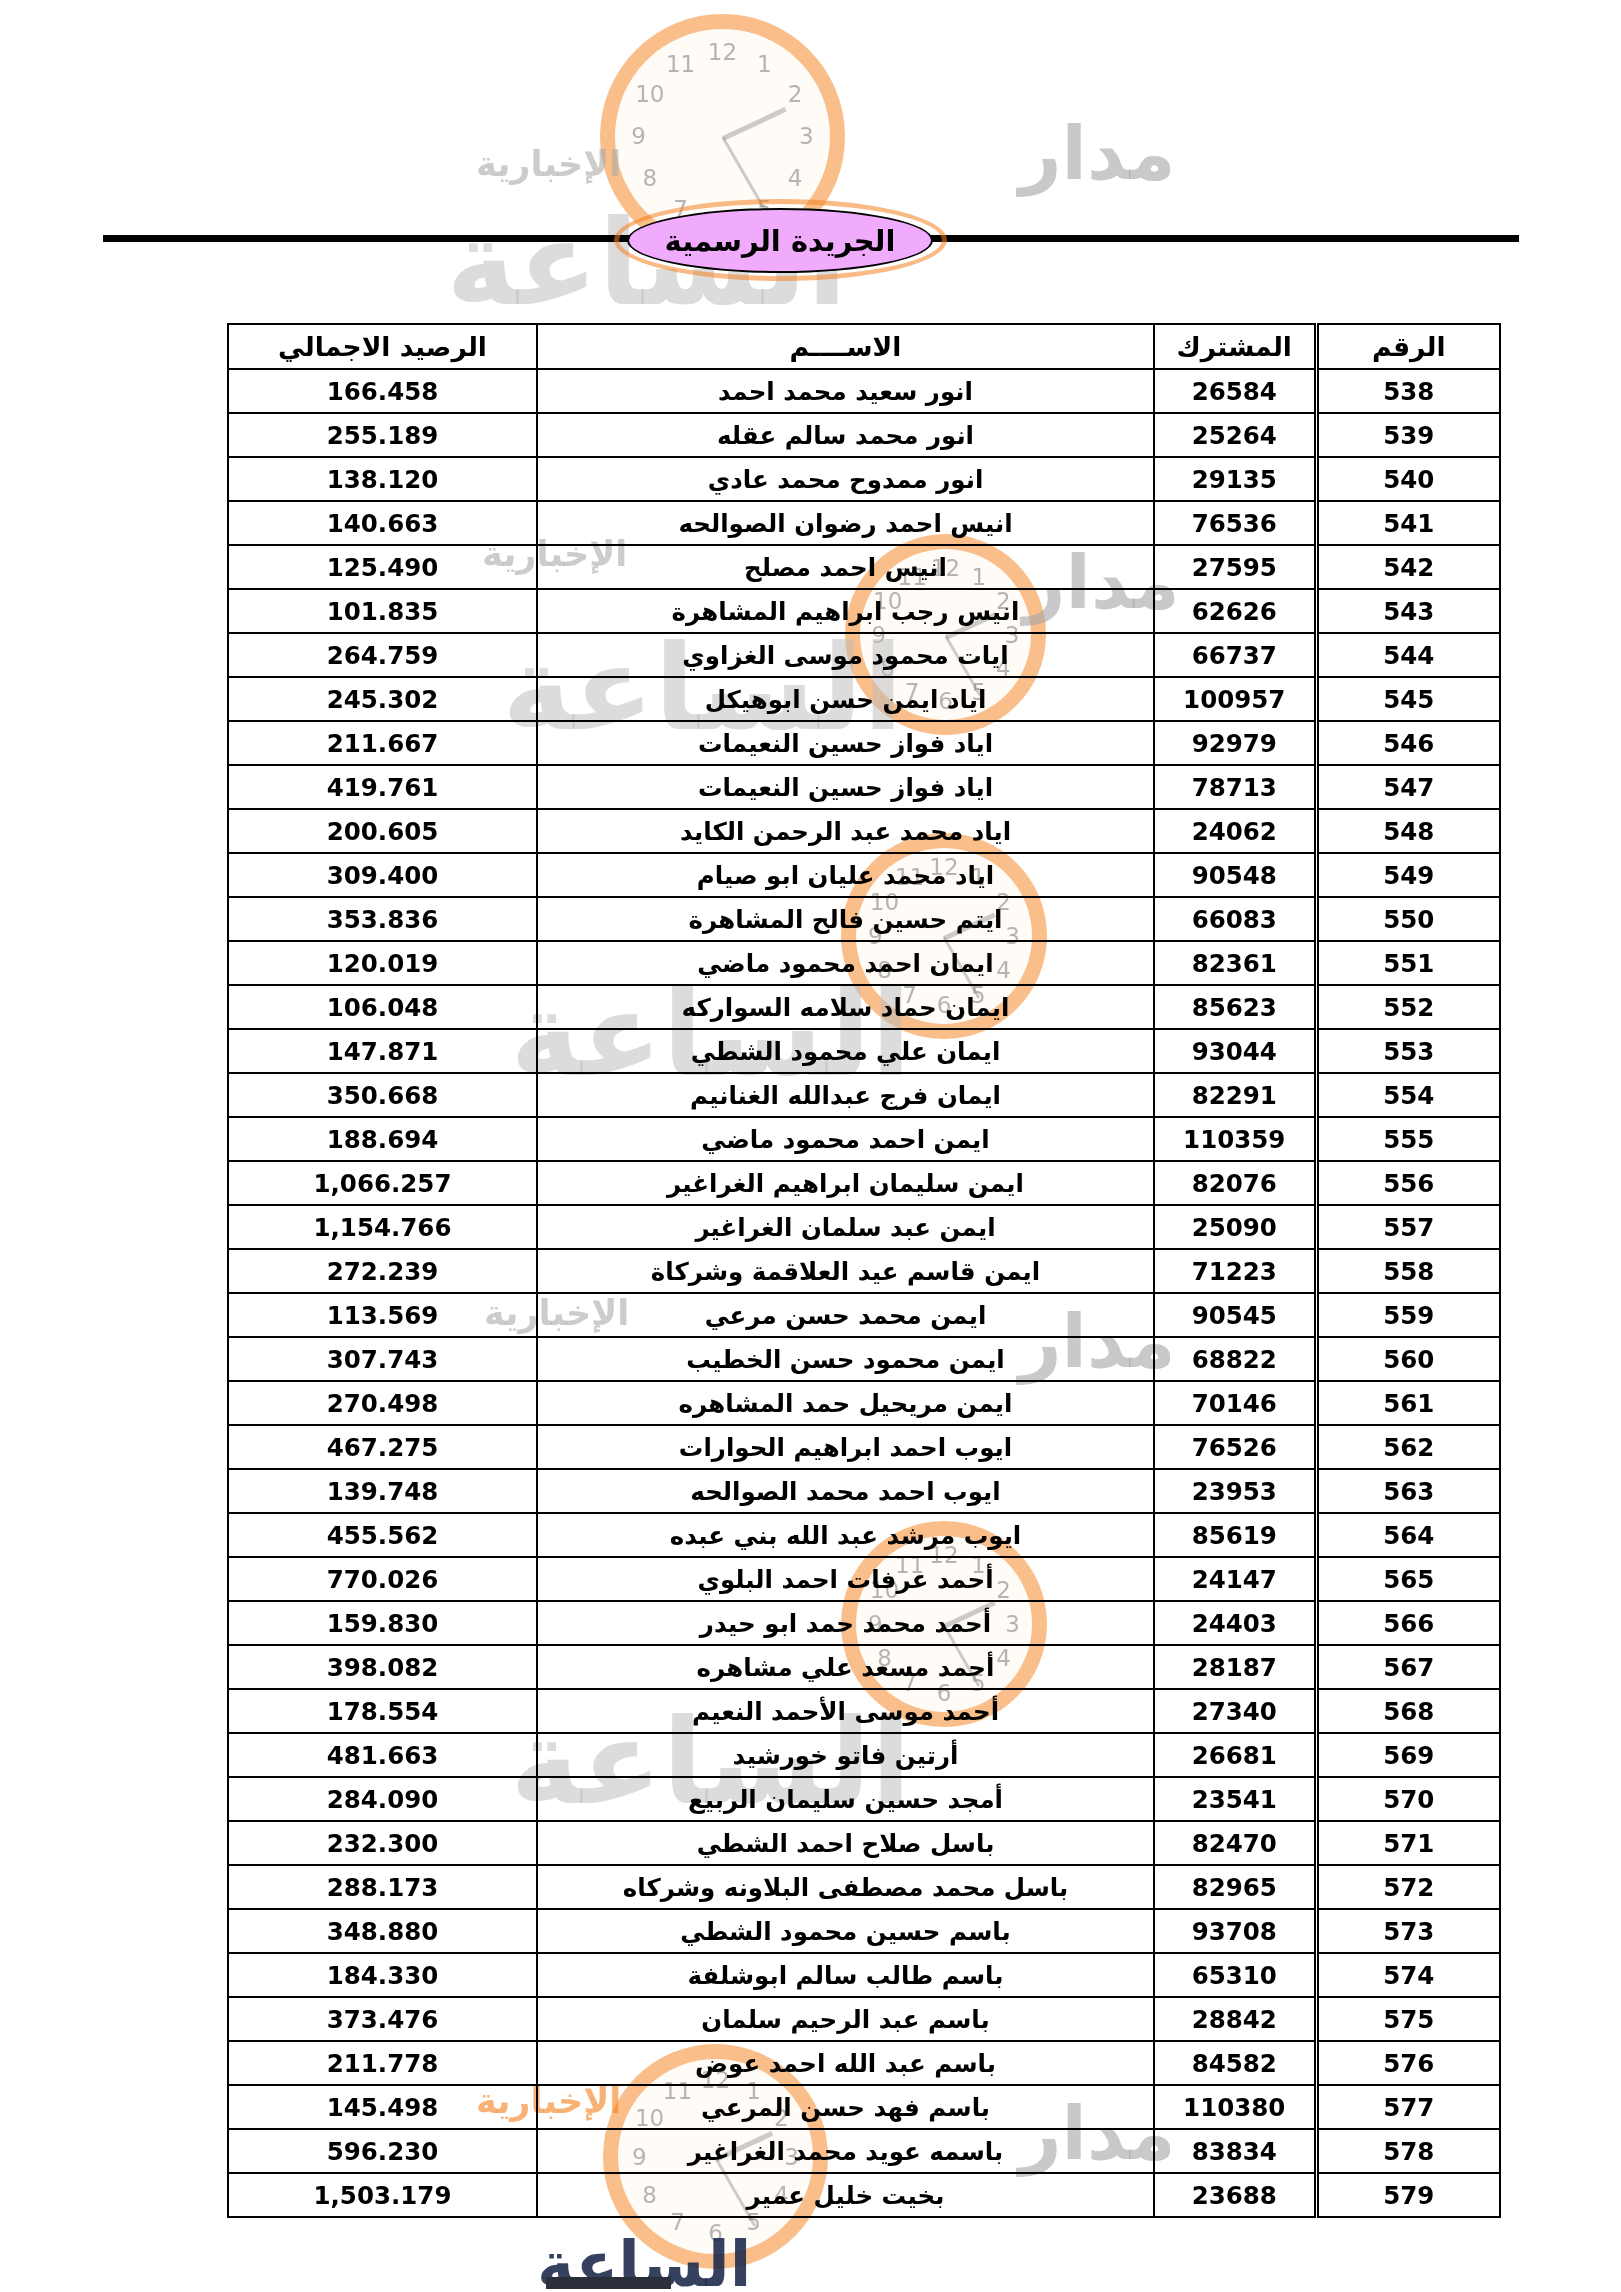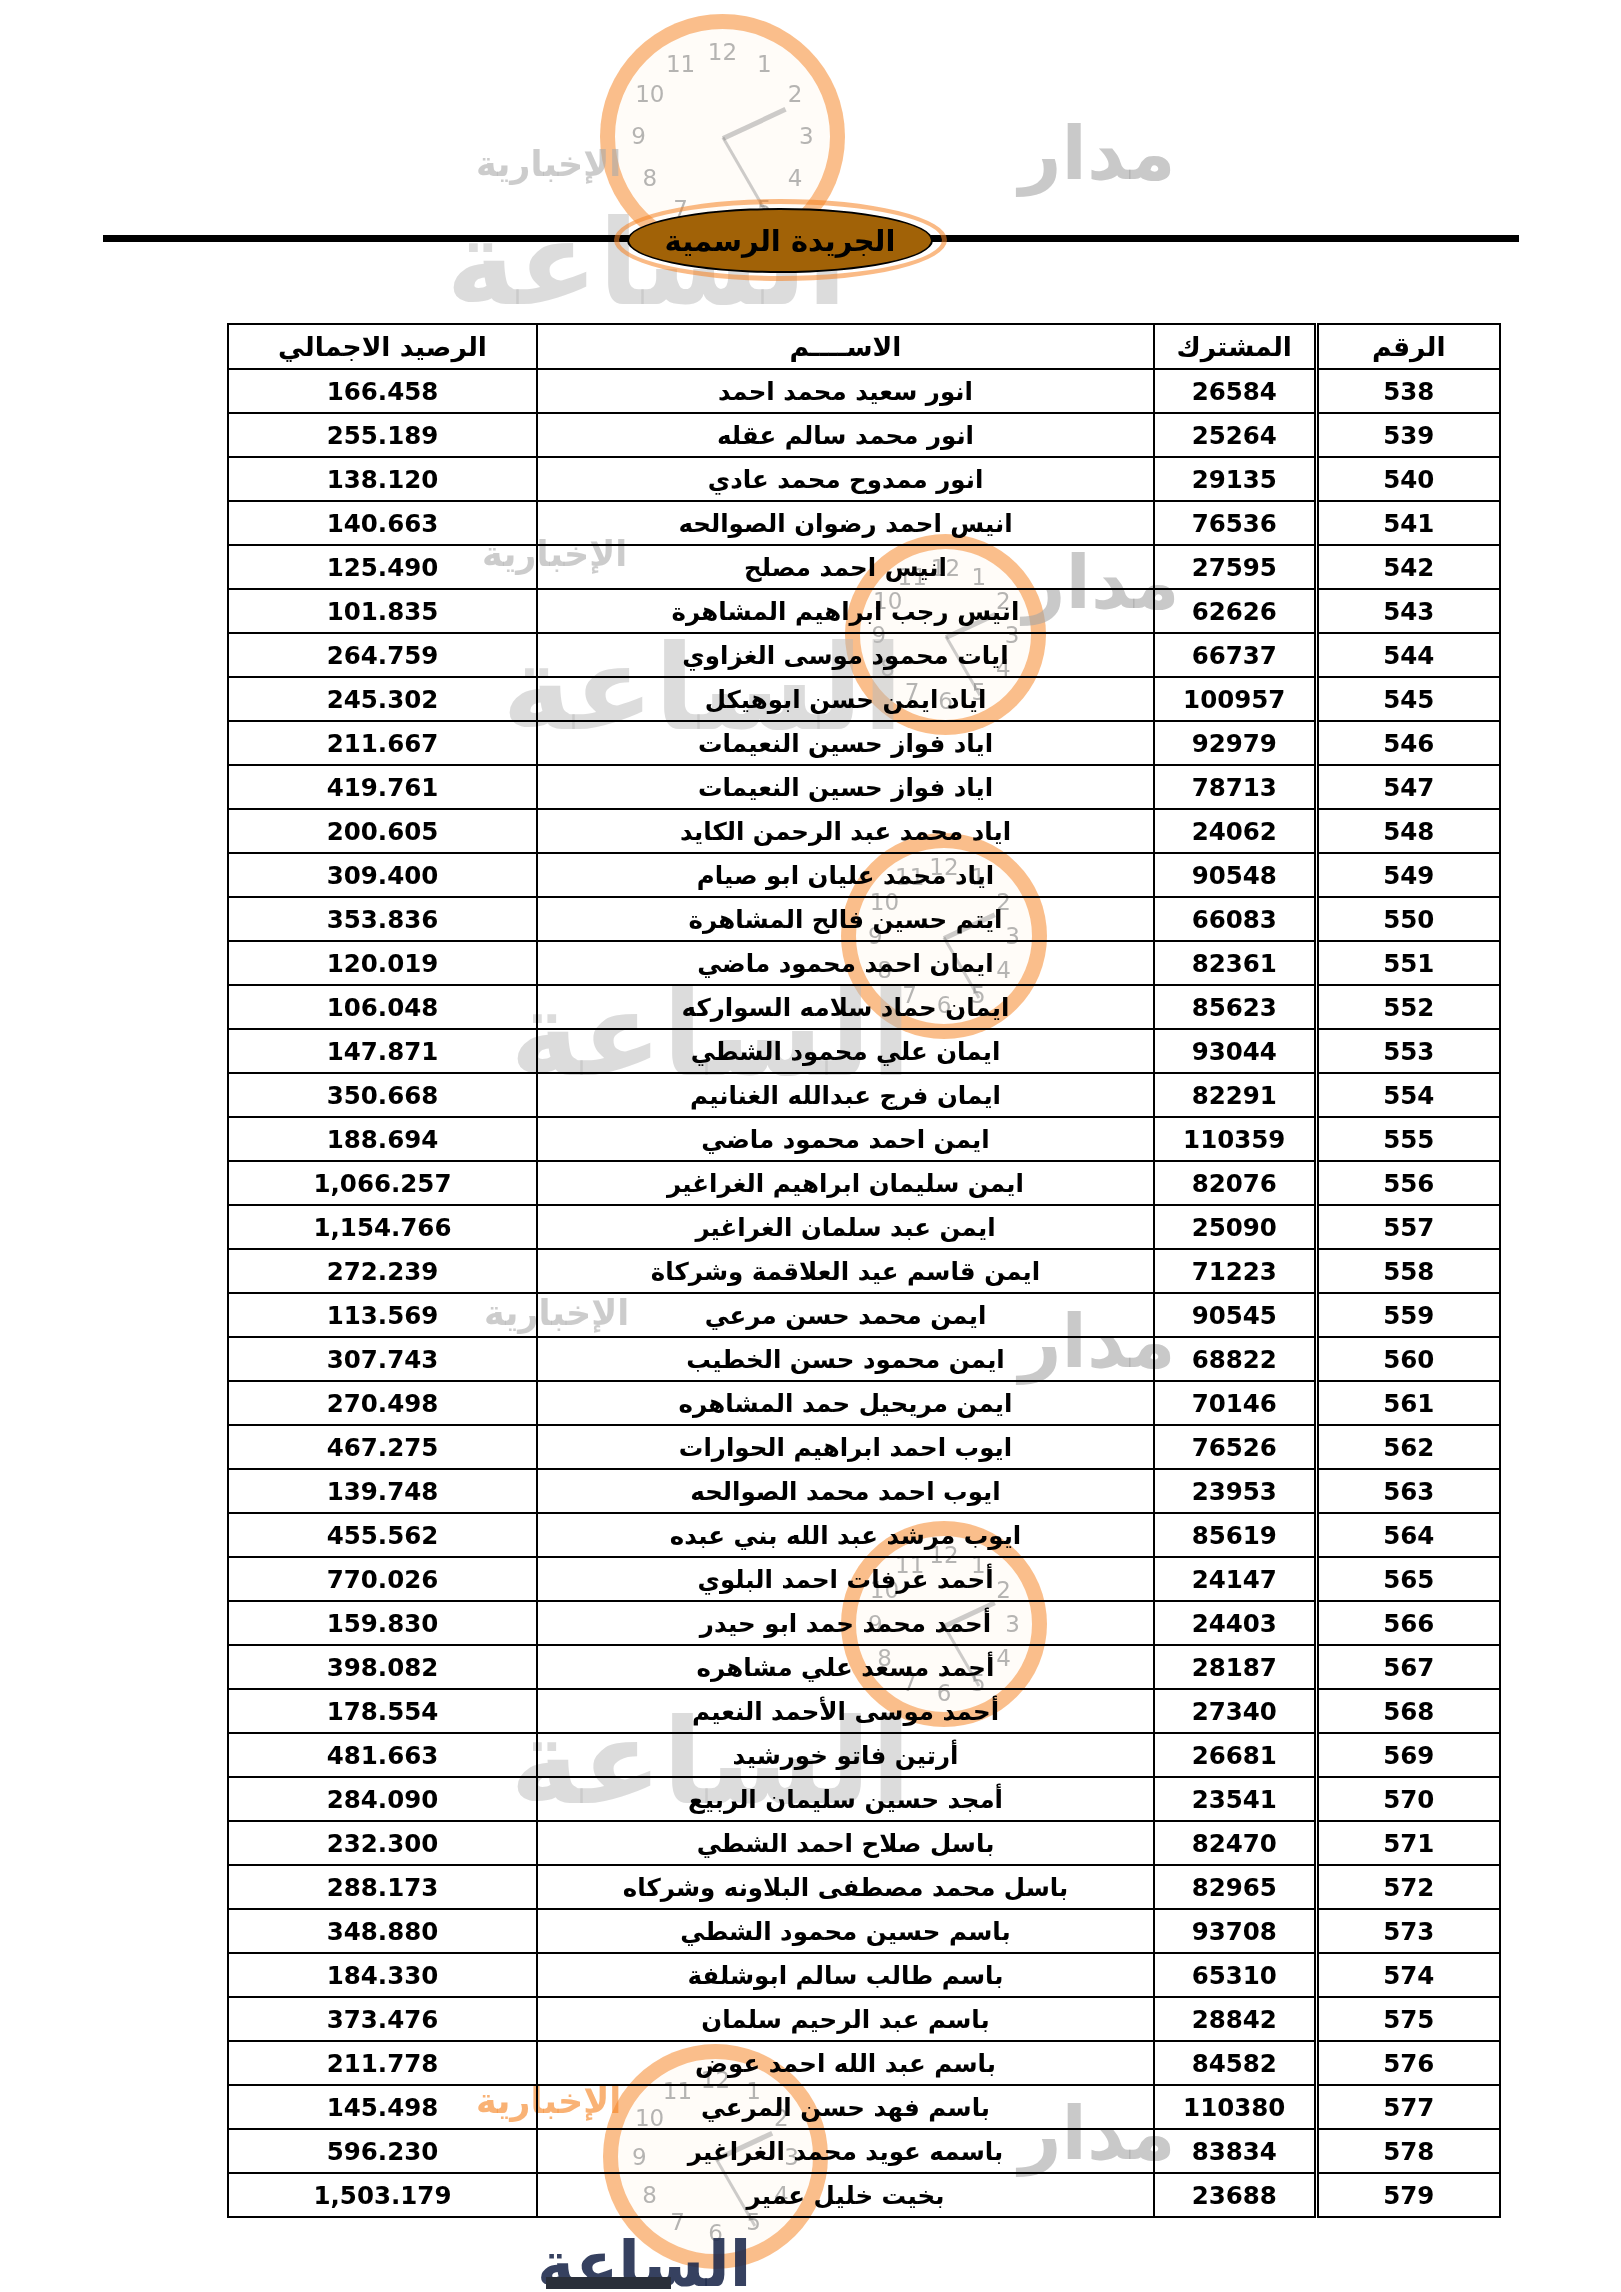--- a/index.html
+++ b/index.html
@@ -56,21 +56,21 @@
     position:absolute; z-index:2; top:235px; left:103px;
     width:1416px; height:6.9px; background:#000;
   }
   .banner-glow {
     position:absolute; z-index:2; left:614px; top:199px;
     width:333px; height:82px; border:5.9px solid rgba(245,130,32,0.55);
     border-radius:50%;
   }
   .banner-oval {
     position:absolute; z-index:3; left:627px; top:208px;
-    width:306px; height:65px; background:#a16207;
+    width:306px; height:65px; background:#f0abfc;
     border:2.9px solid #000; border-radius:50%;
     display:flex; align-items:center; justify-content:center;
     font-size:29px; font-weight:bold; color:#000;
   }
 
   
   table.subscribers {
     position:absolute; z-index:1; top:323px; left:227px;
     width:1249px; border-collapse:collapse; table-layout:fixed;
     direction:rtl; background:transparent;

